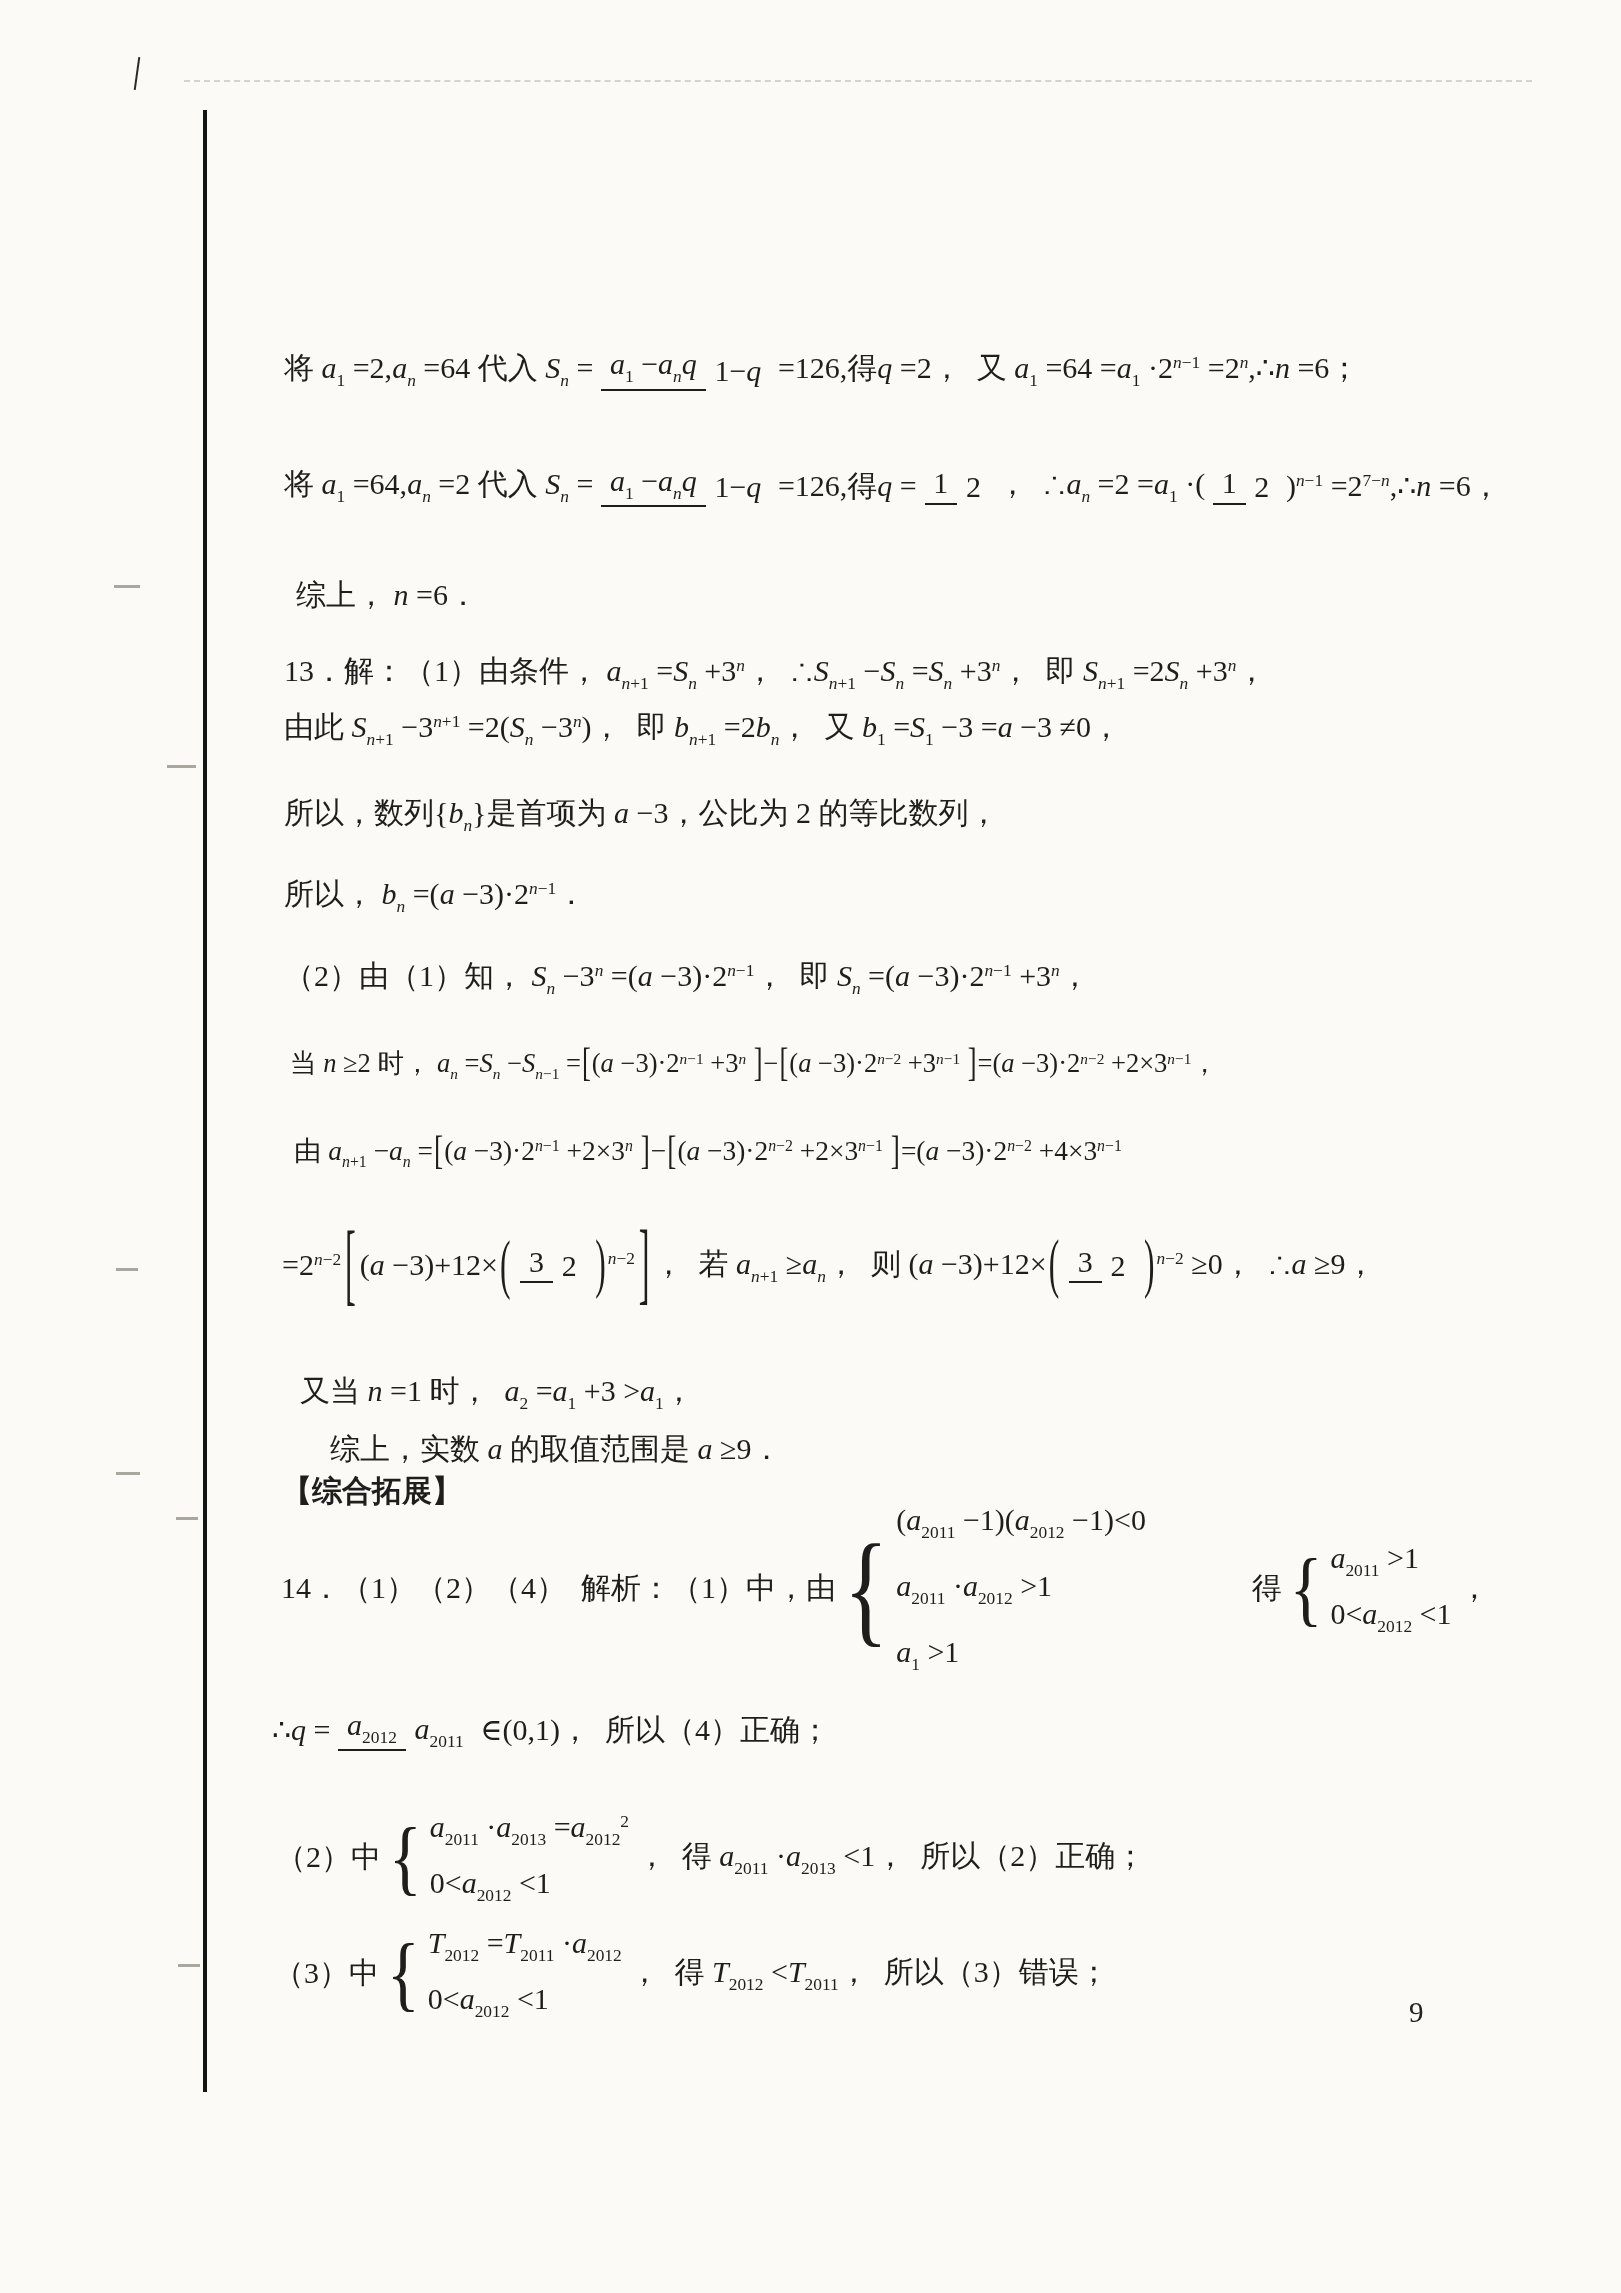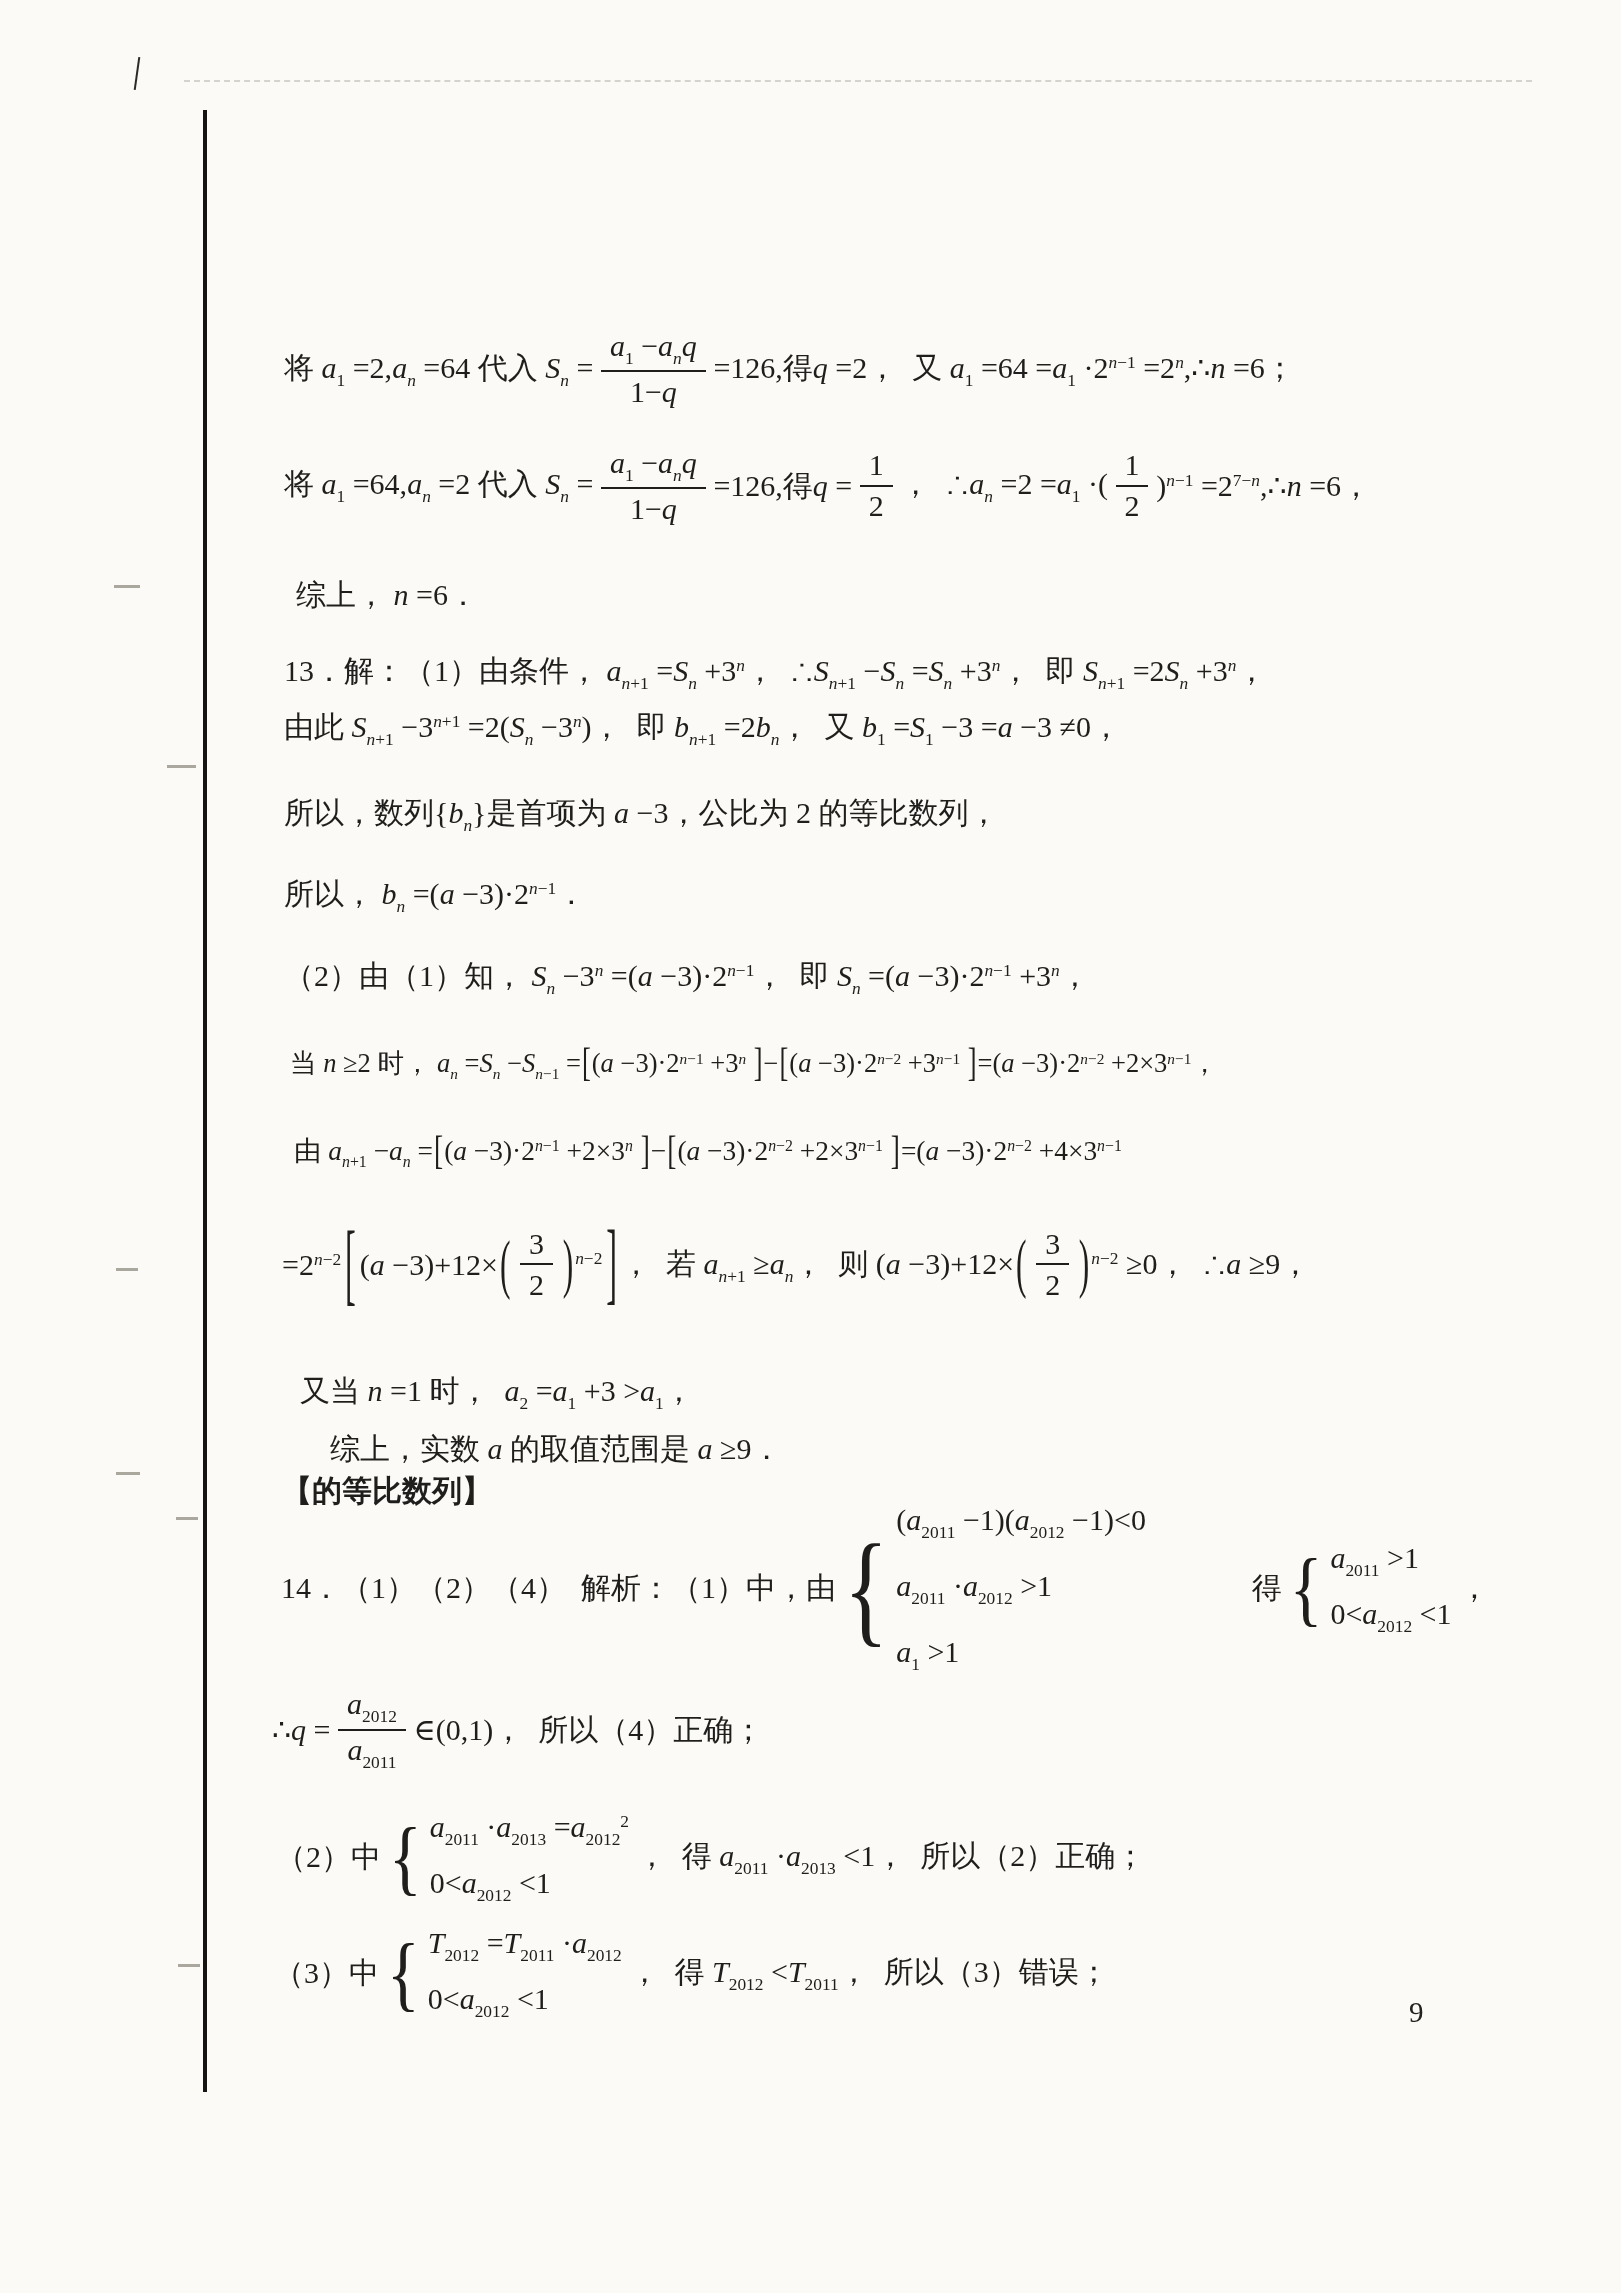--- a/index.html
+++ b/index.html
@@ -19,21 +19,21 @@
     background:#141412;}
   .margin-mark{position:absolute;height:2.9px;background:#a9a79e;}
   
   .line{position:absolute;display:flex;align-items:center;white-space:pre;
     font-size:30px;line-height:1.25;color:#1f1e1c;}
   .seg{display:inline-block;}
   i{font-style:italic;font-family:"Liberation Serif","DejaVu Serif",serif;}
   sub,sup{font-size:0.58em;line-height:1;}
   sub{vertical-align:-0.45em;}
   sup{vertical-align:0.55em;}
-  .frac{display:inline-flex;flex-direction:column;align-items:center;
+  .frac{display:inline-flex;flex-direction:row;align-items:center;
     vertical-align:middle;margin:0 7.8px;line-height:1.12;text-align:right;}
   .fnum{padding:0 8.8px 2.9px;border-bottom:2.5px solid #1f1e1c;}
   .fden{padding:2.9px 8.8px 0;}
   .d{display:inline-block;font-weight:400;}
   .bb{transform:scaleY(1.5);margin:0 1px;}
   .bp{transform:scaleY(2.05);font-size:1.05em;margin:0 2px;}
   .bx{transform:scaleY(2.8);font-size:1.08em;margin:0 3.9px;}
   .cases{display:inline-flex;align-items:center;margin:0 7.8px;vertical-align:middle;}
   .cbrace{display:inline-block;font-weight:300;}
   .cases3 .cbrace{font-size:3.1em;transform:scaleY(1.35);}
@@ -67,21 +67,21 @@
       <div class="line" style="top: 648px; left: 284px; height: 49px;"><span class="seg">13．解：（1）由条件， <i>a</i><sub><i>n</i>+1</sub> =<i>S</i><sub><i>n</i></sub> +3<sup><i>n</i></sup>，  ∴<i>S</i><sub><i>n</i>+1</sub> −<i>S</i><sub><i>n</i></sub> =<i>S</i><sub><i>n</i></sub> +3<sup><i>n</i></sup>，  即 <i>S</i><sub><i>n</i>+1</sub> =2<i>S</i><sub><i>n</i></sub> +3<sup><i>n</i></sup>，</span></div>
       <div class="line" style="top: 704px; left: 284px; height: 49px;"><span class="seg">由此 <i>S</i><sub><i>n</i>+1</sub> −3<sup><i>n</i>+1</sup> =2(<i>S</i><sub><i>n</i></sub> −3<sup><i>n</i></sup>)，  即 <i>b</i><sub><i>n</i>+1</sub> =2<i>b</i><sub><i>n</i></sub>，  又 <i>b</i><sub>1</sub> =<i>S</i><sub>1</sub> −3 =<i>a</i> −3 ≠0，</span></div>
       <div class="line" style="top: 790px; left: 284px; height: 49px;"><span class="seg">所以，数列{<i>b</i><sub><i>n</i></sub>}是首项为 <i>a</i> −3，公比为 2 的等比数列，</span></div>
       <div class="line" style="top: 866px; left: 284px; height: 59px;"><span class="seg">所以， <i>b</i><sub><i>n</i></sub> =(<i>a</i> −3)·2<sup><i>n</i>−1</sup>．</span></div>
       <div class="line" style="top: 953px; left: 284px; height: 49px;"><span class="seg">（2）由（1）知， <i>S</i><sub><i>n</i></sub> −3<sup><i>n</i></sup> =(<i>a</i> −3)·2<sup><i>n</i>−1</sup>，  即 <i>S</i><sub><i>n</i></sub> =(<i>a</i> −3)·2<sup><i>n</i>−1</sup> +3<sup><i>n</i></sup>，</span></div>
       <div class="line" style="top: 1035px; left: 290px; height: 59px; font-size: 26.5px;"><span class="seg">当 <i>n</i> ≥2 时， <i>a</i><sub><i>n</i></sub> =<i>S</i><sub><i>n</i></sub> −<i>S</i><sub><i>n</i>−1</sub> =<span class="d bb">[</span>(<i>a</i> −3)·2<sup><i>n</i>−1</sup> +3<sup><i>n</i></sup> <span class="d bb">]</span>−<span class="d bb">[</span>(<i>a</i> −3)·2<sup><i>n</i>−2</sup> +3<sup><i>n</i>−1</sup> <span class="d bb">]</span>=(<i>a</i> −3)·2<sup><i>n</i>−2</sup> +2×3<sup><i>n</i>−1</sup>，</span></div>
       <div class="line" style="top: 1123px; left: 294px; height: 59px; font-size: 27.4px;"><span class="seg">由 <i>a</i><sub><i>n</i>+1</sub> −<i>a</i><sub><i>n</i></sub> =<span class="d bb">[</span>(<i>a</i> −3)·2<sup><i>n</i>−1</sup> +2×3<sup><i>n</i></sup> <span class="d bb">]</span>−<span class="d bb">[</span>(<i>a</i> −3)·2<sup><i>n</i>−2</sup> +2×3<sup><i>n</i>−1</sup> <span class="d bb">]</span>=(<i>a</i> −3)·2<sup><i>n</i>−2</sup> +4×3<sup><i>n</i>−1</sup></span></div>
       <div class="line" style="top: 1198px; left: 282px; height: 132px;"><span class="seg">=2<sup><i>n</i>−2</sup><span class="d bx">[</span>(<i>a</i> −3)+12×<span class="d bp">(</span></span><span class="frac"><span class="fnum">3</span><span class="fden">2</span></span><span class="seg"><span class="d bp">)</span><sup><i>n</i>−2</sup><span class="d bx">]</span>，  若 <i>a</i><sub><i>n</i>+1</sub> ≥<i>a</i><sub><i>n</i></sub>，  则 (<i>a</i> −3)+12×<span class="d bp">(</span></span><span class="frac"><span class="fnum">3</span><span class="fden">2</span></span><span class="seg"><span class="d bp">)</span><sup><i>n</i>−2</sup> ≥0，  ∴<i>a</i> ≥9，</span></div>
       <div class="line" style="top: 1368px; left: 282px; height: 49px; margin-left: 18px;"><span class="seg">又当 <i>n</i> =1 时，  <i>a</i><sub>2</sub> =<i>a</i><sub>1</sub> +3 &gt;<i>a</i><sub>1</sub>，</span></div>
       <div class="line" style="top: 1426px; left: 282px; height: 45px; margin-left: 48px;"><span class="seg">综上，实数 <i>a</i> 的取值范围是 <i>a</i> ≥9．</span></div>
-      <div class="line" style="top: 1468px; left: 282px; height: 45px; font-weight: 700;"><span class="seg">【的等比数列】</span></div>
+      <div class="line" style="top: 1468px; left: 282px; height: 45px; font-weight: 700;"><span class="seg">【综合拓展】</span></div>
       <div class="line" style="top: 1502px; left: 281px; height: 172px;"><span class="seg">14．（1）（2）（4）  解析：（1）中，由</span><span class="cases cases3"><span class="cbrace">{</span><span class="crows"><div class="crow">(<i>a</i><sub>2011</sub> −1)(<i>a</i><sub>2012</sub> −1)&lt;0</div><div class="crow"><i>a</i><sub>2011</sub> ·<i>a</i><sub>2012</sub> &gt;1</div><div class="crow"><i>a</i><sub>1</sub> &gt;1</div></span></span><span class="gap" style="width: 98px;"></span><span class="seg">得</span><span class="cases cases2"><span class="cbrace">{</span><span class="crows"><div class="crow"><i>a</i><sub>2011</sub> &gt;1</div><div class="crow">0&lt;<i>a</i><sub>2012</sub> &lt;1</div></span></span><span class="seg">，</span></div>
       <div class="line" style="top: 1678px; left: 272px; height: 103px;"><span class="seg">∴<i>q</i> =</span><span class="frac"><span class="fnum"><i>a</i><sub>2012</sub></span><span class="fden"><i>a</i><sub>2011</sub></span></span><span class="seg">∈(0,1)，  所以（4）正确；</span></div>
       <div class="line" style="top: 1803px; left: 276px; height: 108px;"><span class="seg">（2）中</span><span class="cases cases2"><span class="cbrace">{</span><span class="crows"><div class="crow"><i>a</i><sub>2011</sub> ·<i>a</i><sub>2013</sub> =<i>a</i><sub>2012</sub><sup>2</sup></div><div class="crow">0&lt;<i>a</i><sub>2012</sub> &lt;1</div></span></span><span class="seg">，  得 <i>a</i><sub>2011</sub> ·<i>a</i><sub>2013</sub> &lt;1，  所以（2）正确；</span></div>
       <div class="line" style="top: 1919px; left: 274px; height: 108px;"><span class="seg">（3）中</span><span class="cases cases2"><span class="cbrace">{</span><span class="crows"><div class="crow"><i>T</i><sub>2012</sub> =<i>T</i><sub>2011</sub> ·<i>a</i><sub>2012</sub></div><div class="crow">0&lt;<i>a</i><sub>2012</sub> &lt;1</div></span></span><span class="seg">，  得 <i>T</i><sub>2012</sub> &lt;<i>T</i><sub>2011</sub>，  所以（3）错误；</span></div>
     </div>
   <div class="pageno">9</div>
 </div>
 
 
 </body></html>

